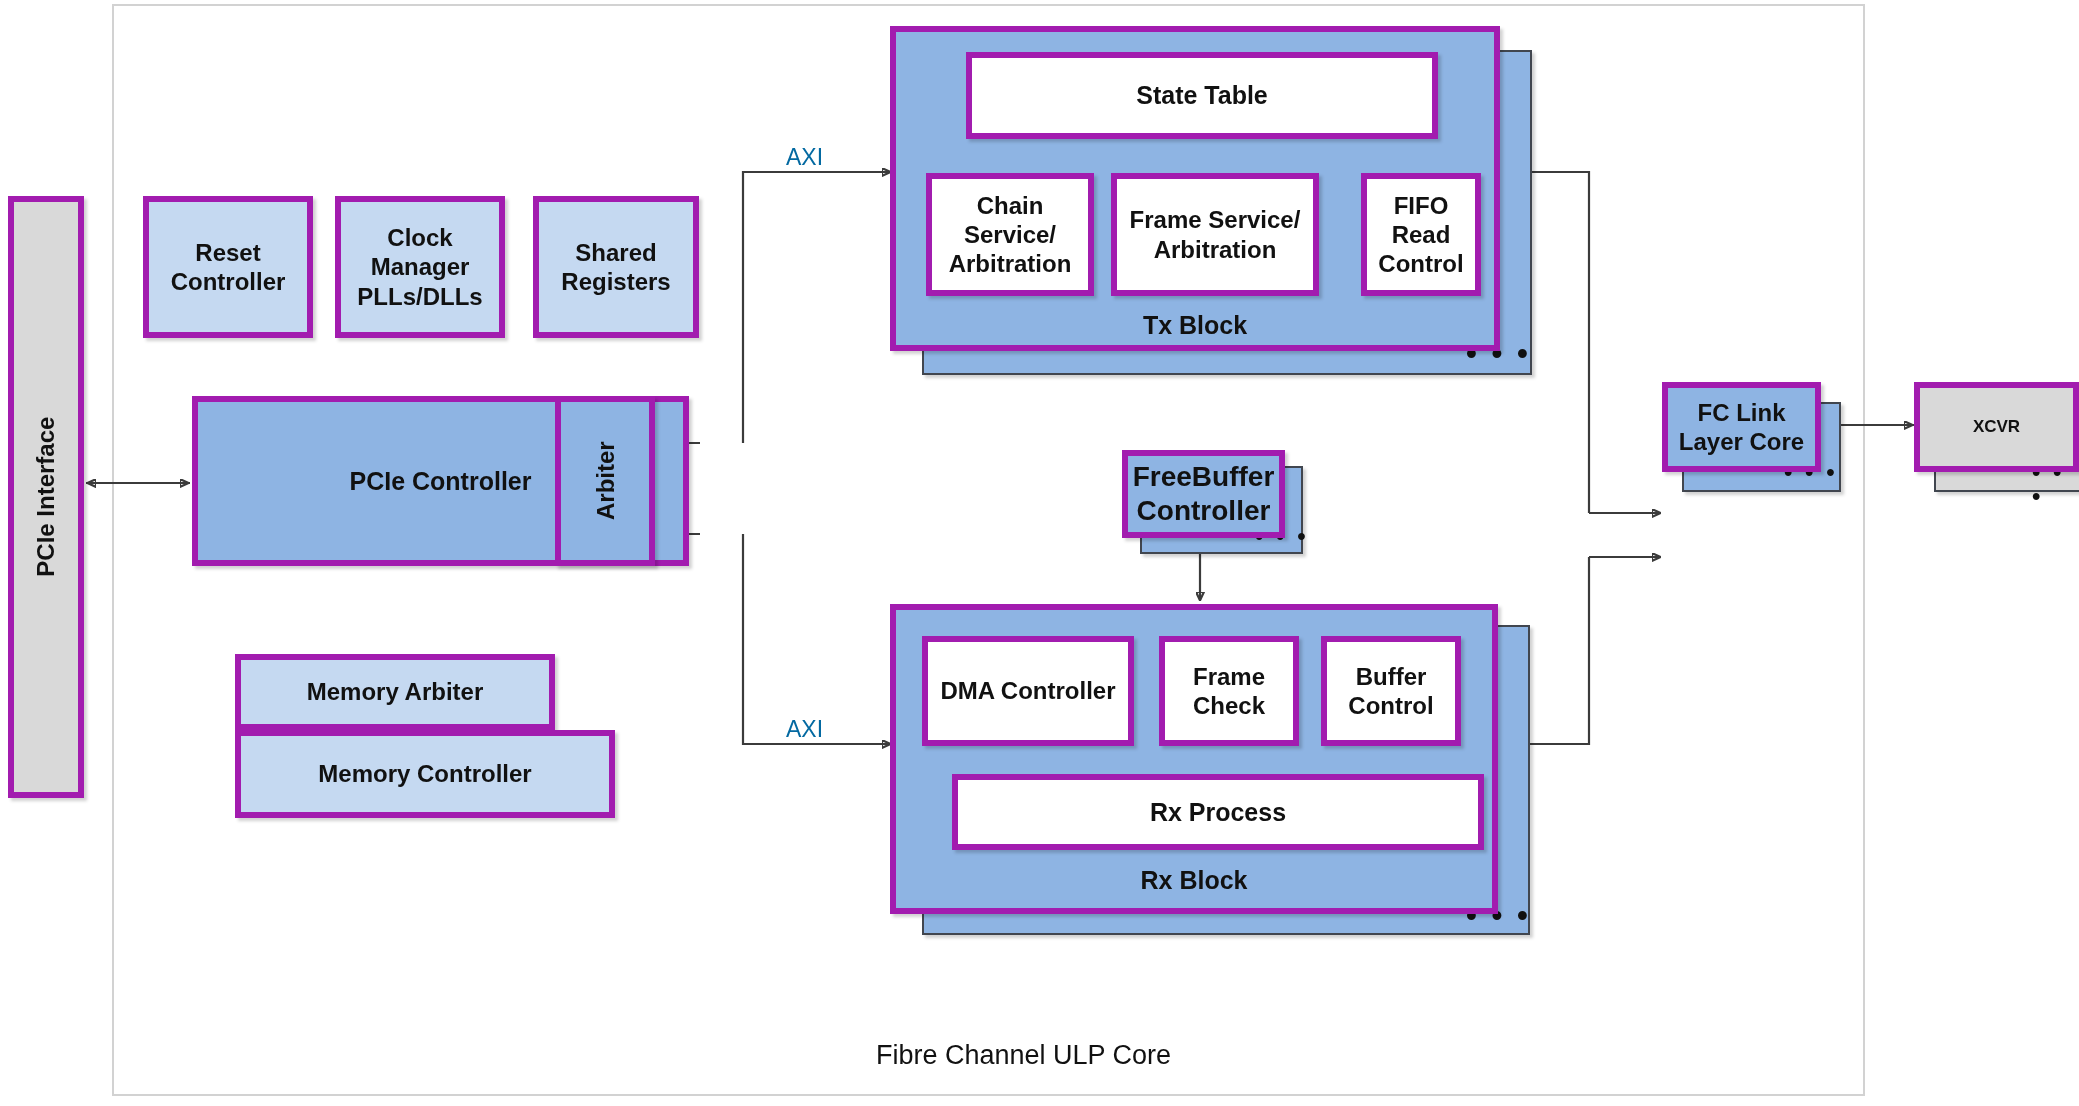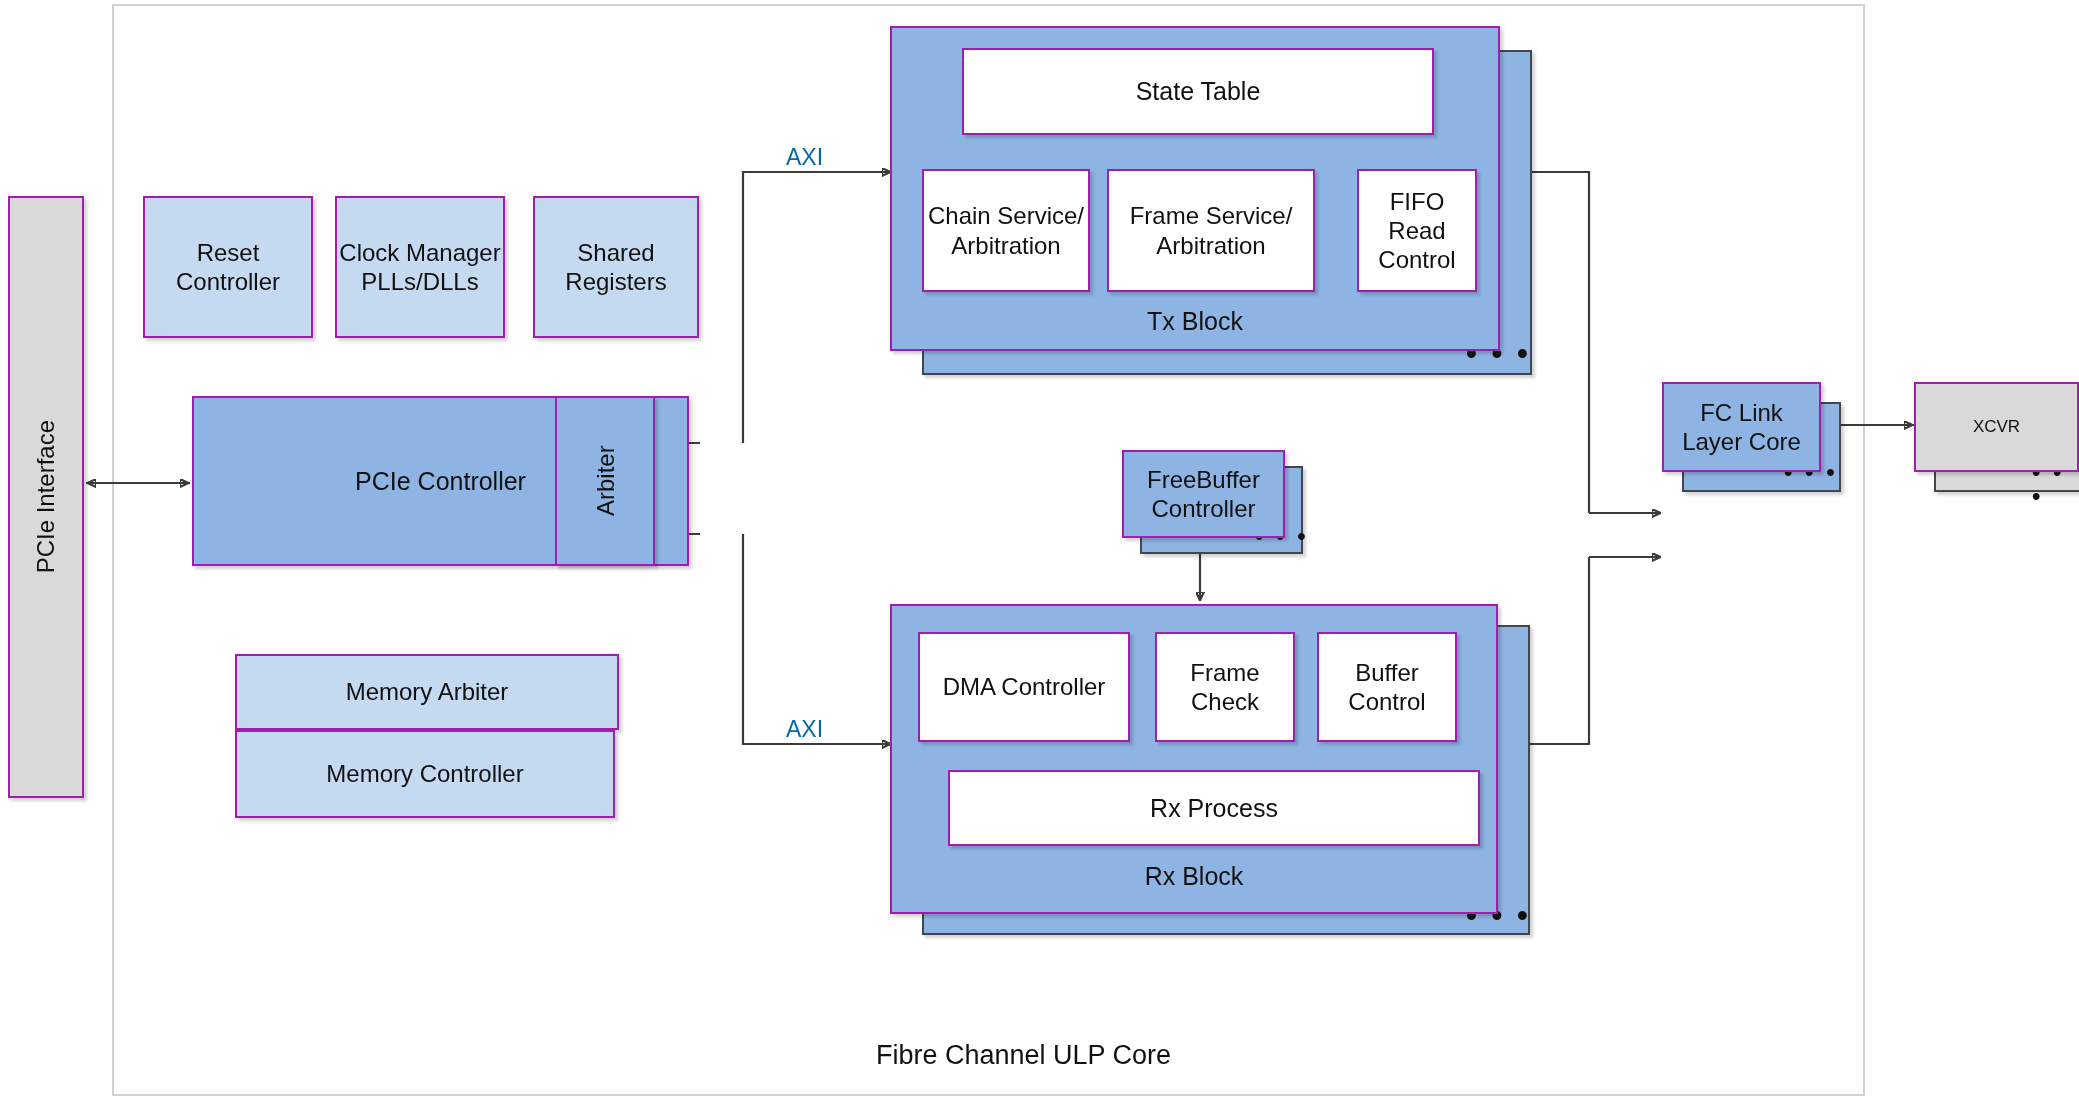--- a/index.html
+++ b/index.html
@@ -14,27 +14,28 @@
     width:2079px;
     height:1106px;
     background:#ffffff;
     overflow:hidden;
   }
 
   
   .box{
     position:absolute;
     box-sizing:border-box;
-    border:2px solid #a21caf;
+    border:6px solid #a21caf;
     display:flex;
     align-items:center;
     justify-content:center;
     text-align:center;
     line-height:1.22;
     box-shadow:3px 3px 3px rgba(0,0,0,0.18);
+    font-weight:bold;
   }
   .lightblue{ background:#c5d9f1; }
   .midblue  { background:#8eb4e3; }
   .gray     { background:#d9d9d9; }
   .white    { background:#ffffff; }
 
   .box span{ display:block; white-space:pre-line; }
 
   
   .stack{
@@ -173,21 +174,21 @@
 Registers</span>
   </div>
 
   <div class="box midblue" style="left:192px; top:396px; width:497px; height:170px; font-size:25px;">
     <span>PCIe Controller</span>
   </div>
   <div class="box midblue vert" style="left:555px; top:396px; width:100px; height:170px; font-size:24px;">
     <span>Arbiter</span>
   </div>
 
-  <div class="box lightblue" style="left:235px; top:654px; width:384px; height:76px; font-size:24px;">
+  <div class="box lightblue" style="left:235px; top:654px; width:320px; height:76px; font-size:24px;">
     <span>Memory Arbiter</span>
   </div>
   <div class="box lightblue" style="left:235px; top:730px; width:380px; height:88px; font-size:24px;">
     <span>Memory Controller</span>
   </div>
 
   <div class="stack" style="left:922px; top:50px; width:610px; height:325px;"></div>
   <div class="dots" style="left:1466px; top:338px;">• • •</div>
 
   <div class="box midblue" style="left:890px; top:26px; width:610px; height:325px; display:block;">
@@ -209,21 +210,21 @@
       <span>FIFO Read
 Control</span>
     </div>
 
     <div style="position:absolute; left:0; top:278px; width:100%; text-align:center; font-size:25px; color:#111;">Tx Block</div>
   </div>
 
   <div class="stack" style="left:1140px; top:466px; width:163px; height:88px;"></div>
   <div class="dots" style="left:1255px; top:524px; font-size:24px;">• • •</div>
 
-  <div class="box midblue" style="left:1122px; top:450px; width:163px; height:88px; font-size:24px;">
+  <div class="box midblue" style="left:1122px; top:450px; width:163px; height:88px; font-size:28px;">
     <span>FreeBuffer
 Controller</span>
   </div>
 
   <div class="stack" style="left:922px; top:625px; width:608px; height:310px;"></div>
   <div class="dots" style="left:1466px; top:900px;">• • •</div>
 
   <div class="box midblue" style="left:890px; top:604px; width:608px; height:310px; display:block;">
     <div class="box white" style="left:26px; top:26px; width:212px; height:110px; font-size:24px;">
       <span>DMA Controller</span>

